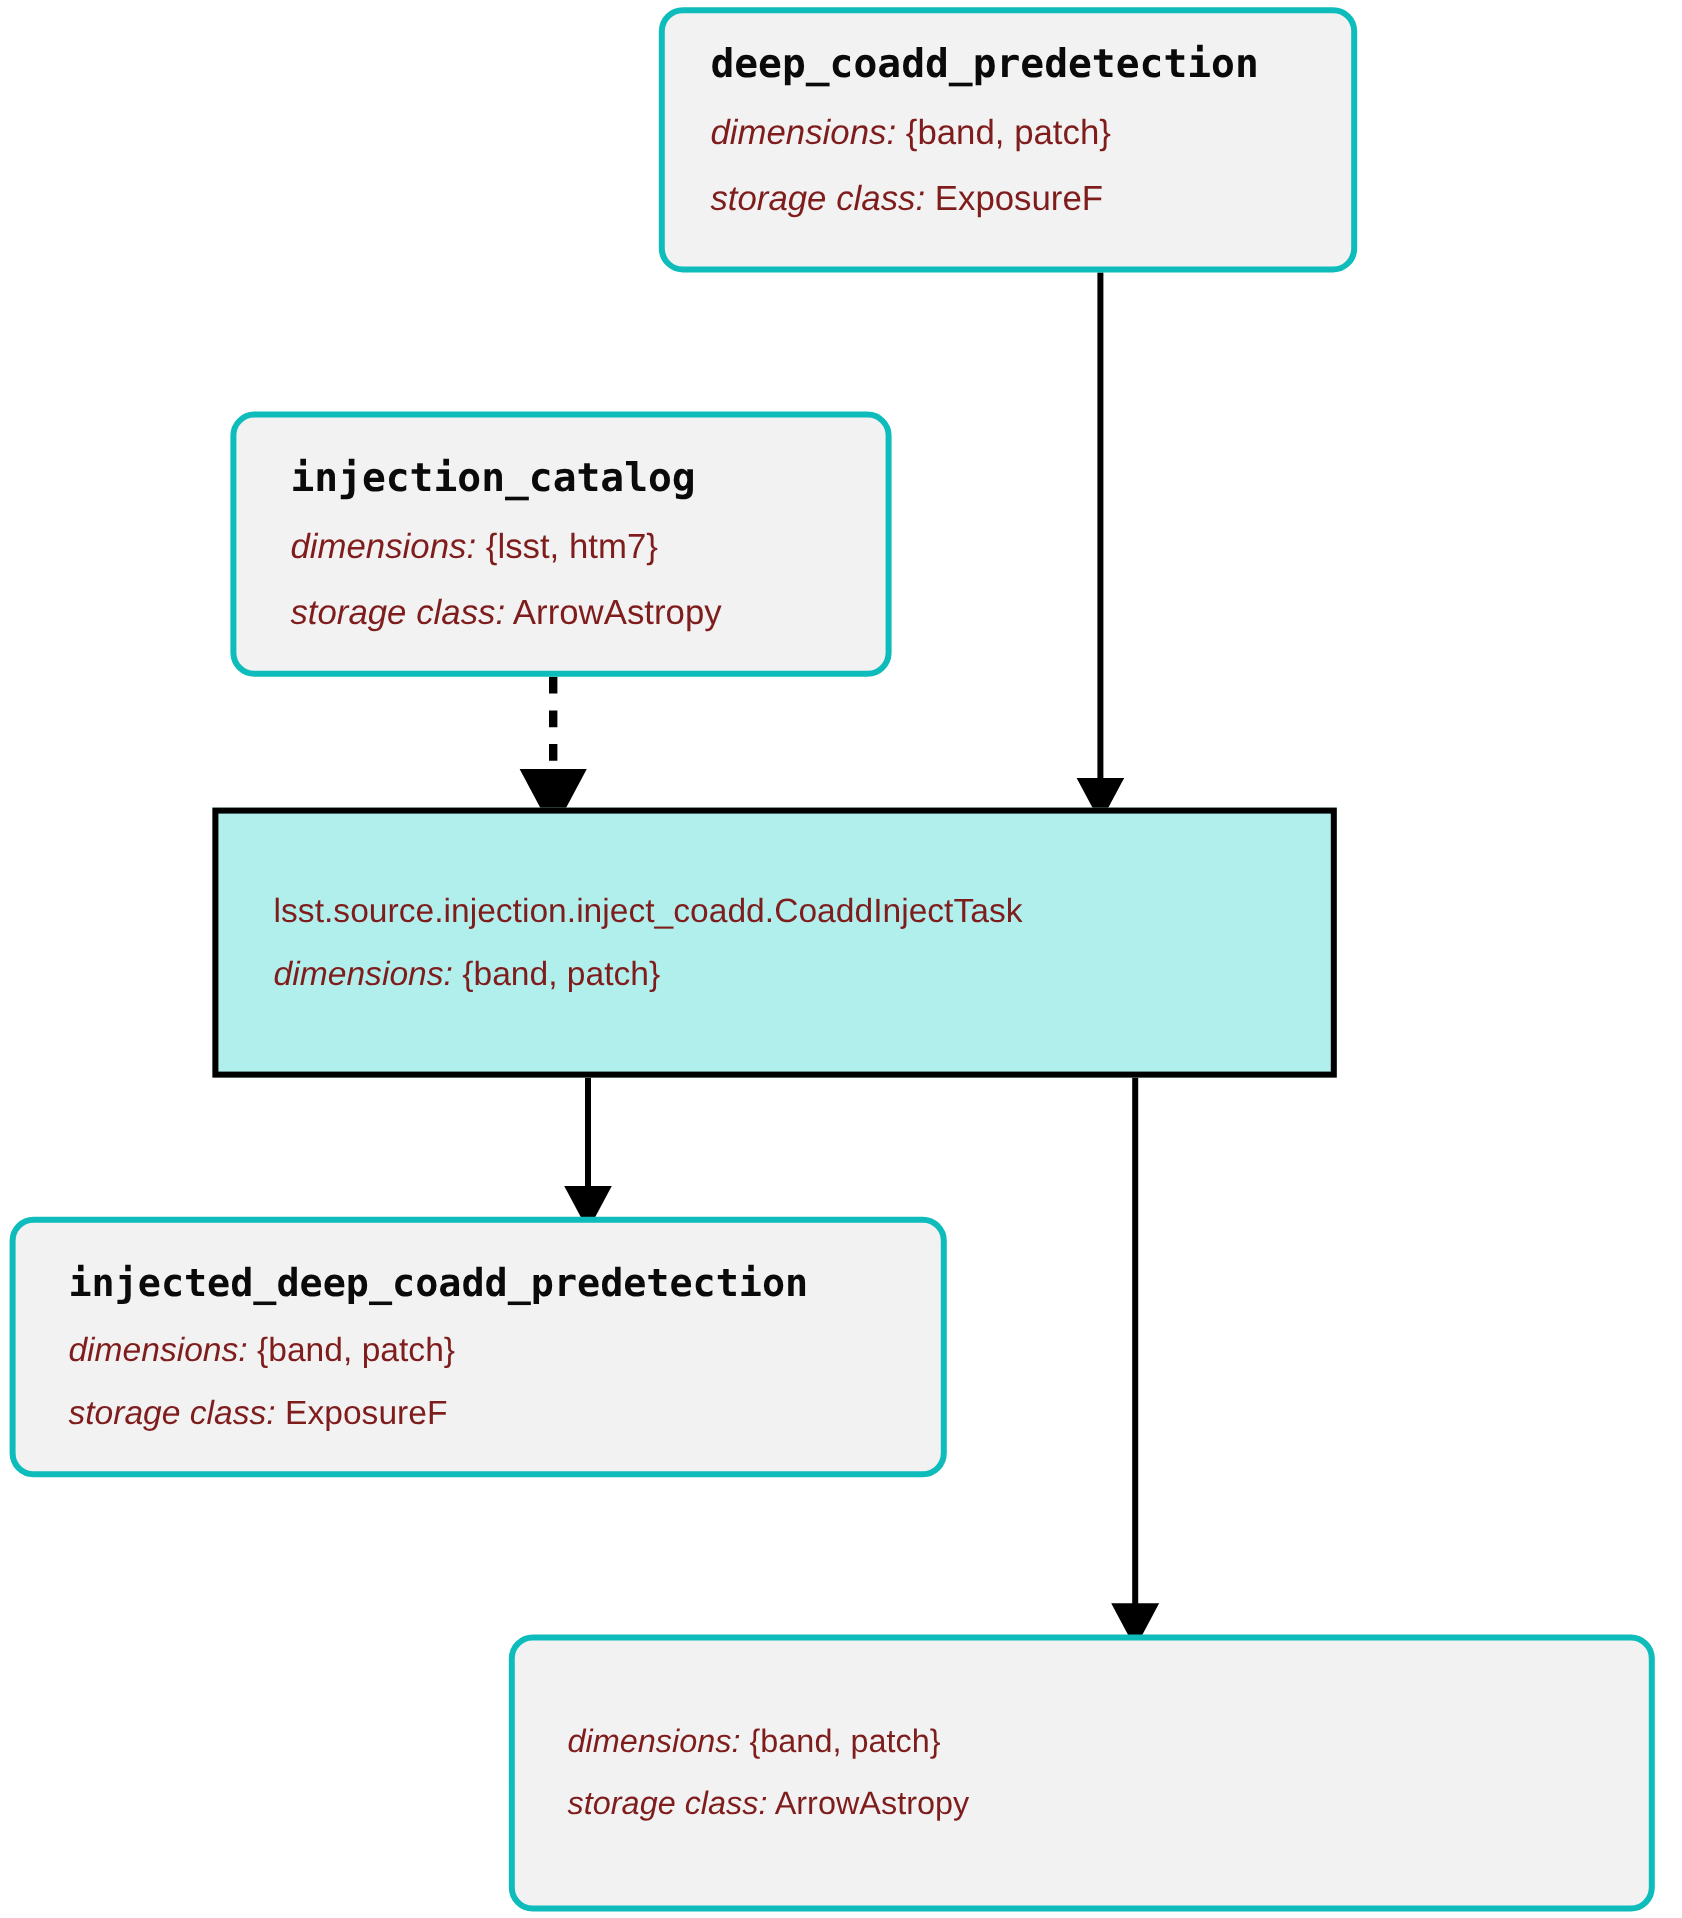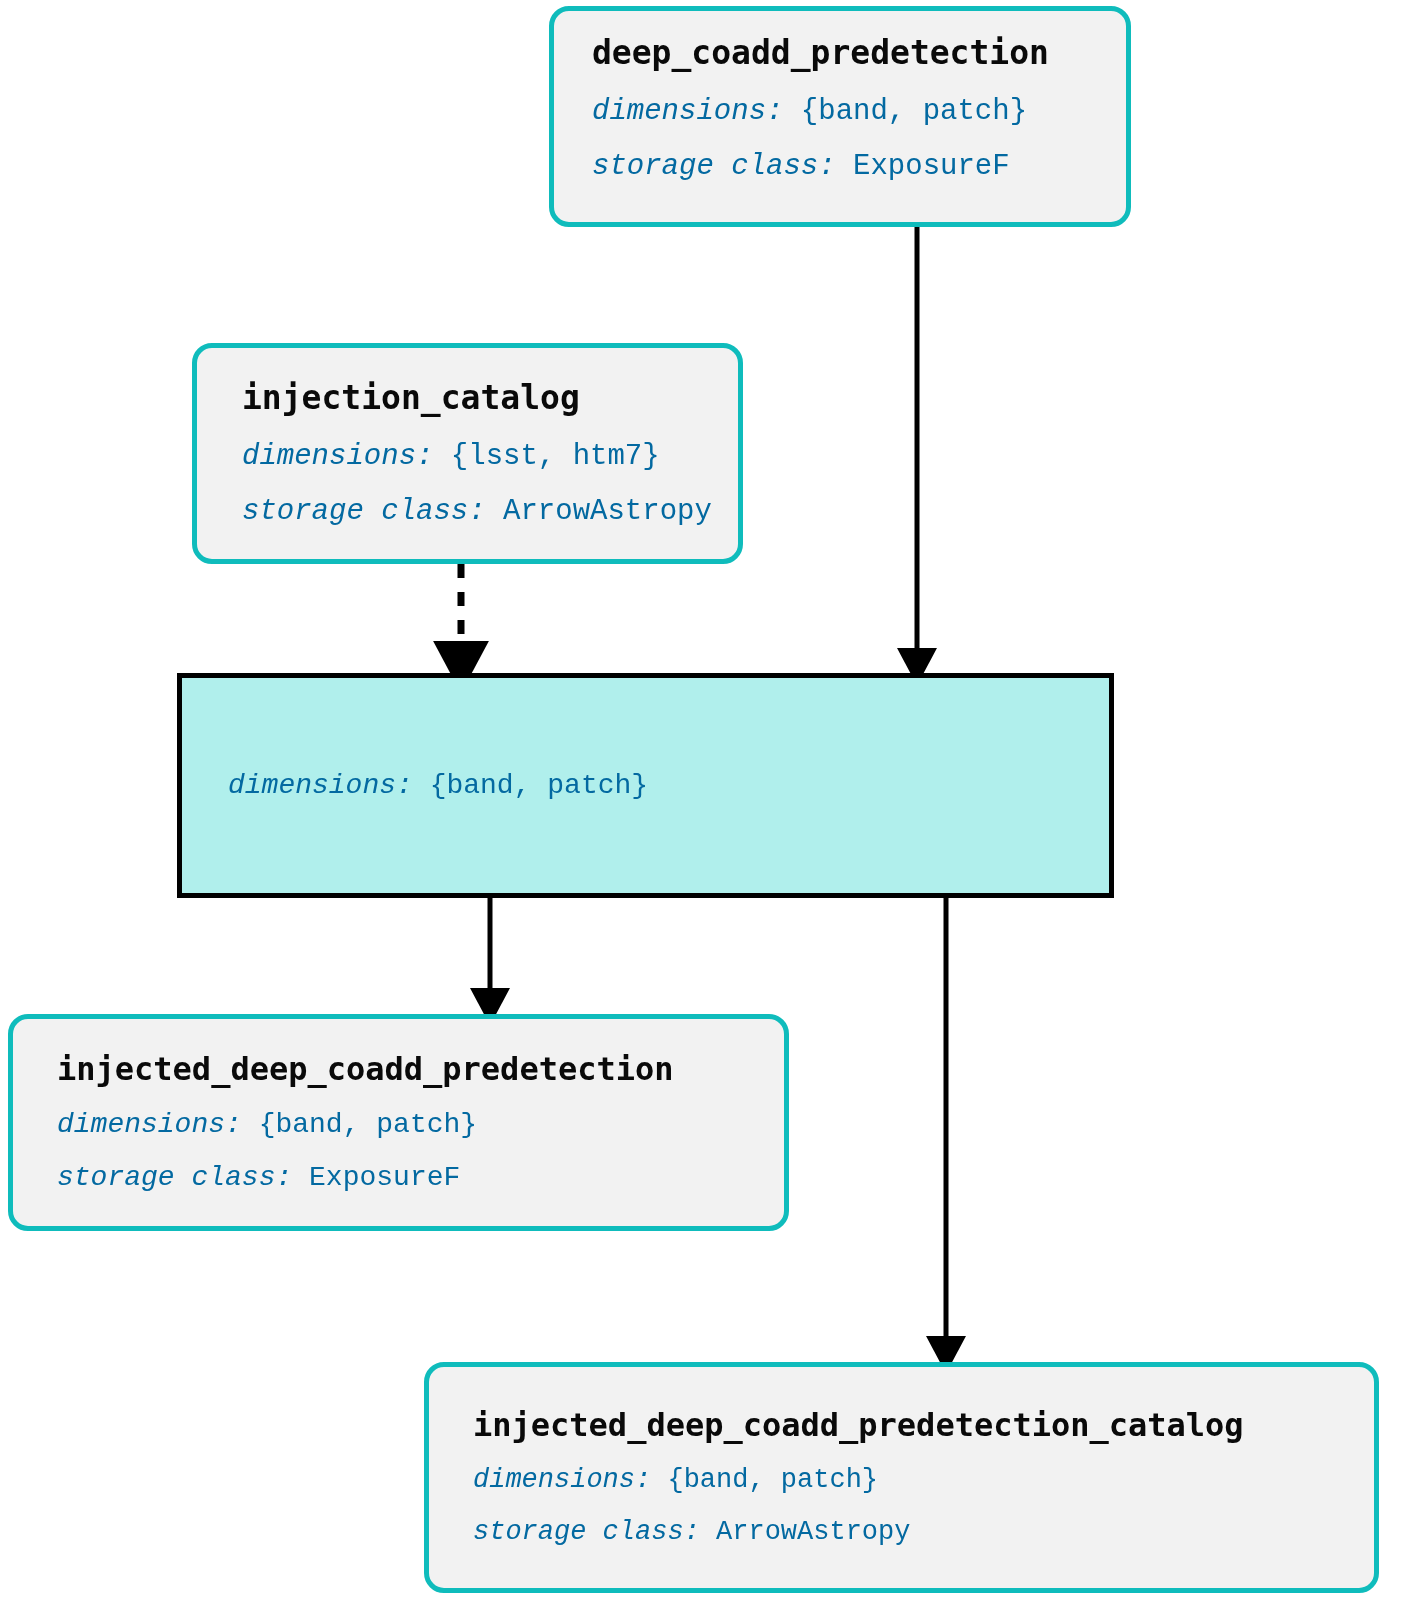--- a/index.html
+++ b/index.html
@@ -44,22 +44,22 @@
     border-radius: 0;
   }
   .node-title {
     font-family: "DejaVu Sans Mono", monospace;
     font-weight: bold;
     color: #0a0a0a;
     white-space: nowrap;
     line-height: 1.0;
   }
   .node-line {
-    font-family: Liberation Mono, monospace;
-    color: #0369a1;
+    font-family: Liberation Sans, sans-serif;
+    color: #7f1d1d;
     white-space: nowrap;
     line-height: 1.0;
   }
   .node-line .k {
     font-style: italic;
   }
   
   #node-deep_coadd_predetection {
     left: 549px; top: 6px; width: 582px; height: 221px;
     padding: 0 0 16px 38px;
@@ -127,28 +127,28 @@
     <div class="node-line"><span class="k">storage class:</span> <span>ExposureF</span></div>
   </div>
 
   <div class="node dataset" id="node-injection_catalog">
     <div class="node-title">injection_catalog</div>
     <div class="node-line"><span class="k">dimensions:</span> <span>{lsst, htm7}</span></div>
     <div class="node-line"><span class="k">storage class:</span> <span>ArrowAstropy</span></div>
   </div>
 
   <div class="node task" id="node-injectCoadd">
+    <div class="node-line">lsst.source.injection.inject_coadd.CoaddInjectTask</div>
     <div class="node-line"><span class="k">dimensions:</span> <span>{band, patch}</span></div>
   </div>
 
   <div class="node dataset" id="node-injected_deep_coadd_predetection">
     <div class="node-title">injected_deep_coadd_predetection</div>
     <div class="node-line"><span class="k">dimensions:</span> <span>{band, patch}</span></div>
     <div class="node-line"><span class="k">storage class:</span> <span>ExposureF</span></div>
   </div>
 
   <div class="node dataset" id="node-injected_deep_coadd_predetection_catalog">
-    <div class="node-title">injected_deep_coadd_predetection_catalog</div>
     <div class="node-line"><span class="k">dimensions:</span> <span>{band, patch}</span></div>
     <div class="node-line"><span class="k">storage class:</span> <span>ArrowAstropy</span></div>
   </div>
 
 </div>
 
 </body></html>

